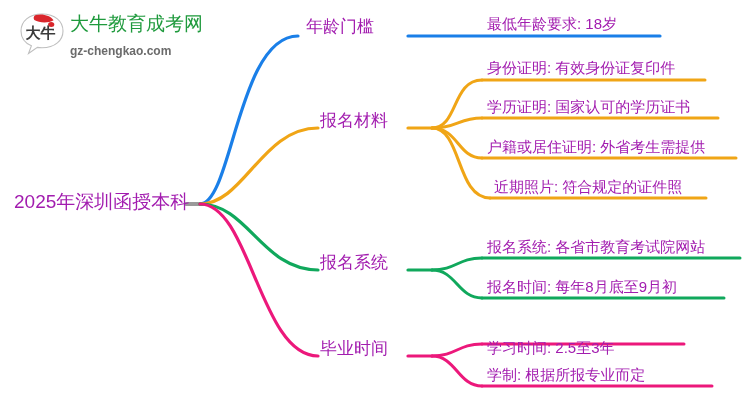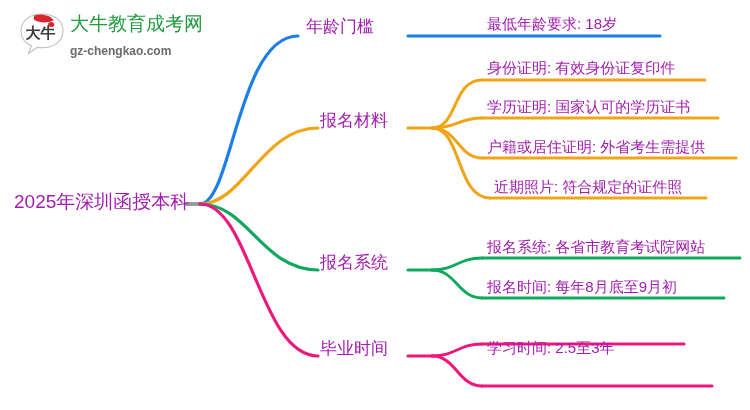--- a/index.html
+++ b/index.html
@@ -157,14 +157,15 @@
 
   <div class="node node-leaf" style="left:487px; top:60px;">身份证明: 有效身份证复印件</div>
   <div class="node node-leaf" style="left:487px; top:99px;">学历证明: 国家认可的学历证书</div>
   <div class="node node-leaf" style="left:487px; top:139px;">户籍或居住证明: 外省考生需提供</div>
   <div class="node node-leaf" style="left:494px; top:179px;">近期照片: 符合规定的证件照</div>
 
   <div class="node node-leaf" style="left:487px; top:239px;">报名系统: 各省市教育考试院网站</div>
   <div class="node node-leaf" style="left:487px; top:279px;">报名时间: 每年8月底至9月初</div>
 
   <div class="node node-leaf" style="left:487px; top:325px;margin-top:15px;">学习时间: 2.5至3年</div>
+  <div class="node node-leaf" style="left:487px; top:367px;">学制: 根据所报专业而定</div>
 
 </div>
 
 </body></html>

